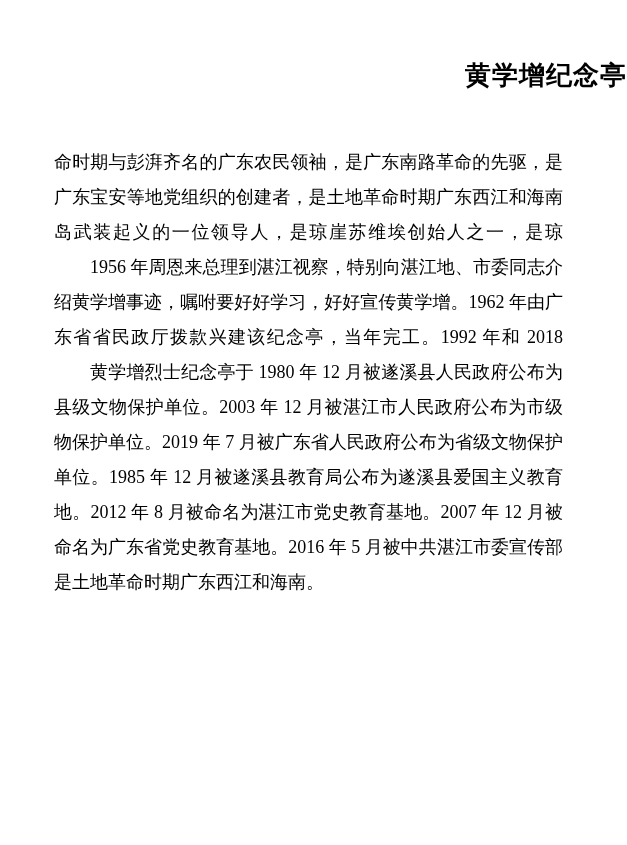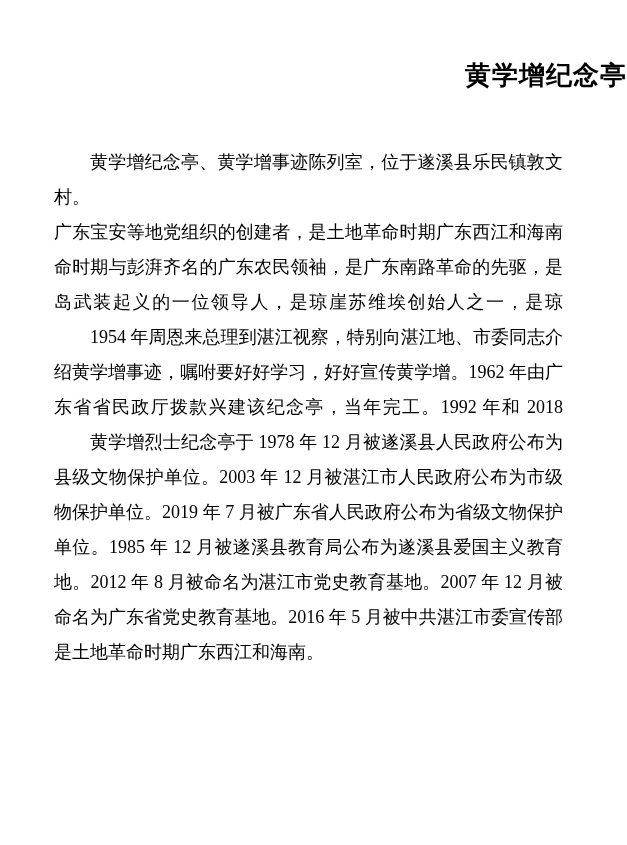--- a/index.html
+++ b/index.html
@@ -53,35 +53,31 @@
     text-indent: 36px;
   }
 </style>
 </head>
 <body>
 
 <div class="page">
   <h1 class="doc-title">黄学增纪念亭</h1>
   <div class="doc-body" id="doc-body">
       <div class="paragraph">
-        <div class="line first fill">黄学增纪念亭、黄学增事迹陈列室，位于遂溪县乐民镇敦文</div>
-        <div class="line">村。</div>
-      </div>
-      <div class="paragraph">
+        <div class="line fill">命时期与彭湃齐名的广东农民领袖，是广东南路革命的先驱，是</div>
         <div class="line fill">广东宝安等地党组织的创建者，是土地革命时期广东西江和海南</div>
-        <div class="line fill">命时期与彭湃齐名的广东农民领袖，是广东南路革命的先驱，是</div>
         <div class="line fill">岛武装起义的一位领导人，是琼崖苏维埃创始人之一，是琼崖“二</div>
       </div>
       <div class="paragraph">
-        <div class="line first fill">1954 年周恩来总理到湛江视察，特别向湛江地、市委同志介</div>
+        <div class="line first fill">1956 年周恩来总理到湛江视察，特别向湛江地、市委同志介</div>
         <div class="line fill">绍黄学增事迹，嘱咐要好好学习，好好宣传黄学增。1962 年由广</div>
         <div class="line fill">东省省民政厅拨款兴建该纪念亭，当年完工。1992 年和 2018 年，</div>
       </div>
       <div class="paragraph">
-        <div class="line first fill">黄学增烈士纪念亭于 1978 年 12 月被遂溪县人民政府公布为</div>
+        <div class="line first fill">黄学增烈士纪念亭于 1980 年 12 月被遂溪县人民政府公布为</div>
         <div class="line fill">县级文物保护单位。2003 年 12 月被湛江市人民政府公布为市级文</div>
         <div class="line fill">物保护单位。2019 年 7 月被广东省人民政府公布为省级文物保护</div>
         <div class="line fill">单位。1985 年 12 月被遂溪县教育局公布为遂溪县爱国主义教育基</div>
         <div class="line fill">地。2012 年 8 月被命名为湛江市党史教育基地。2007 年 12 月被</div>
         <div class="line fill">命名为广东省党史教育基地。2016 年 5 月被中共湛江市委宣传部</div>
         <div class="line">是土地革命时期广东西江和海南。</div>
       </div>
     </div>
 </div>
 

